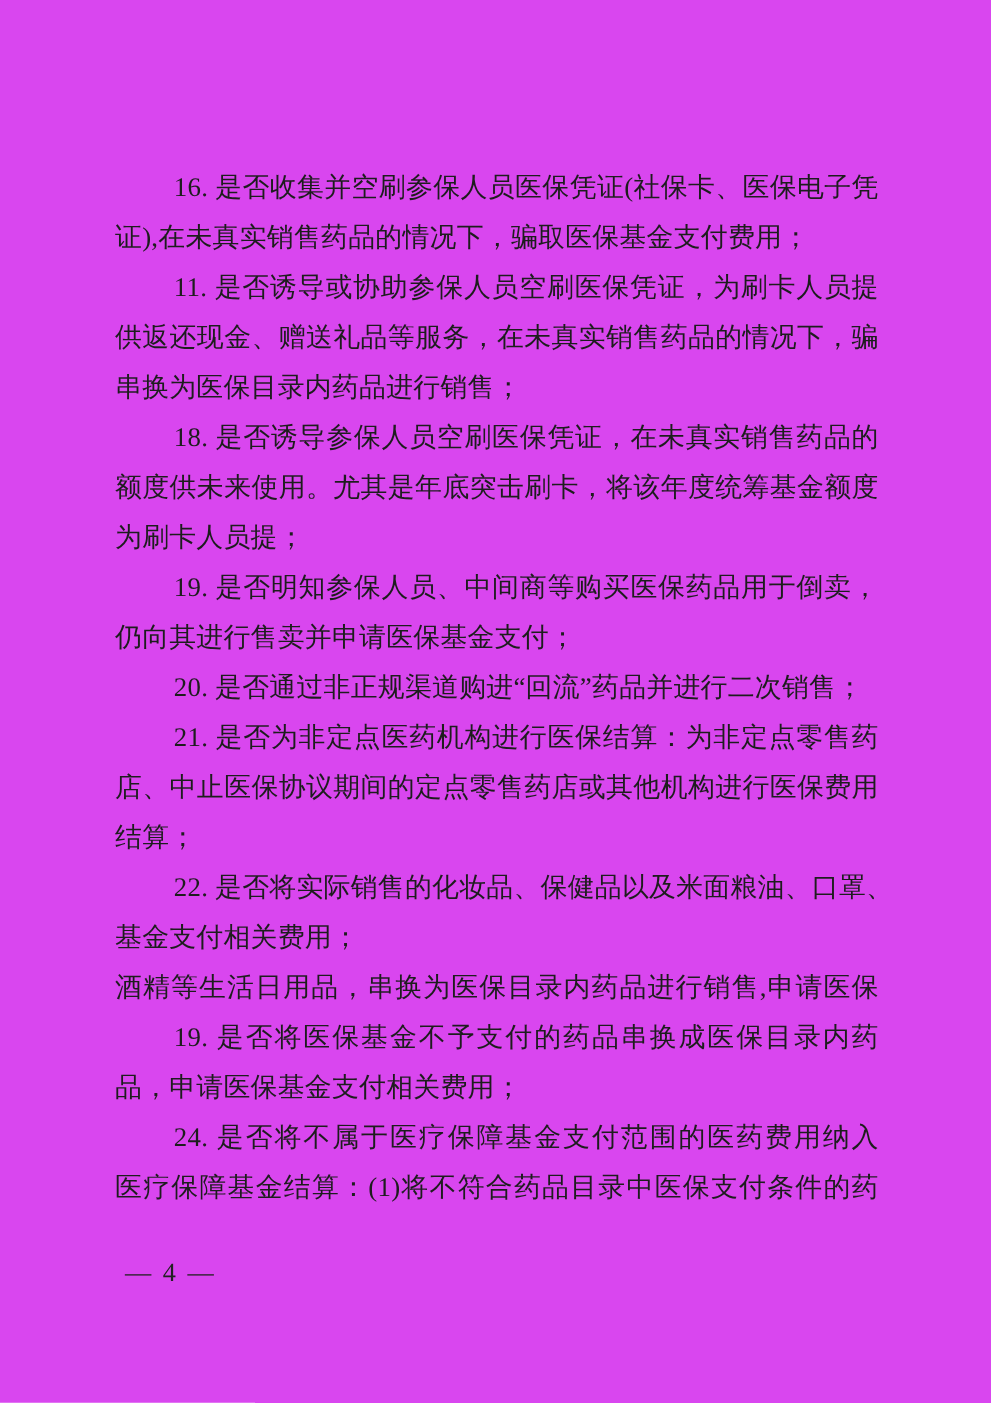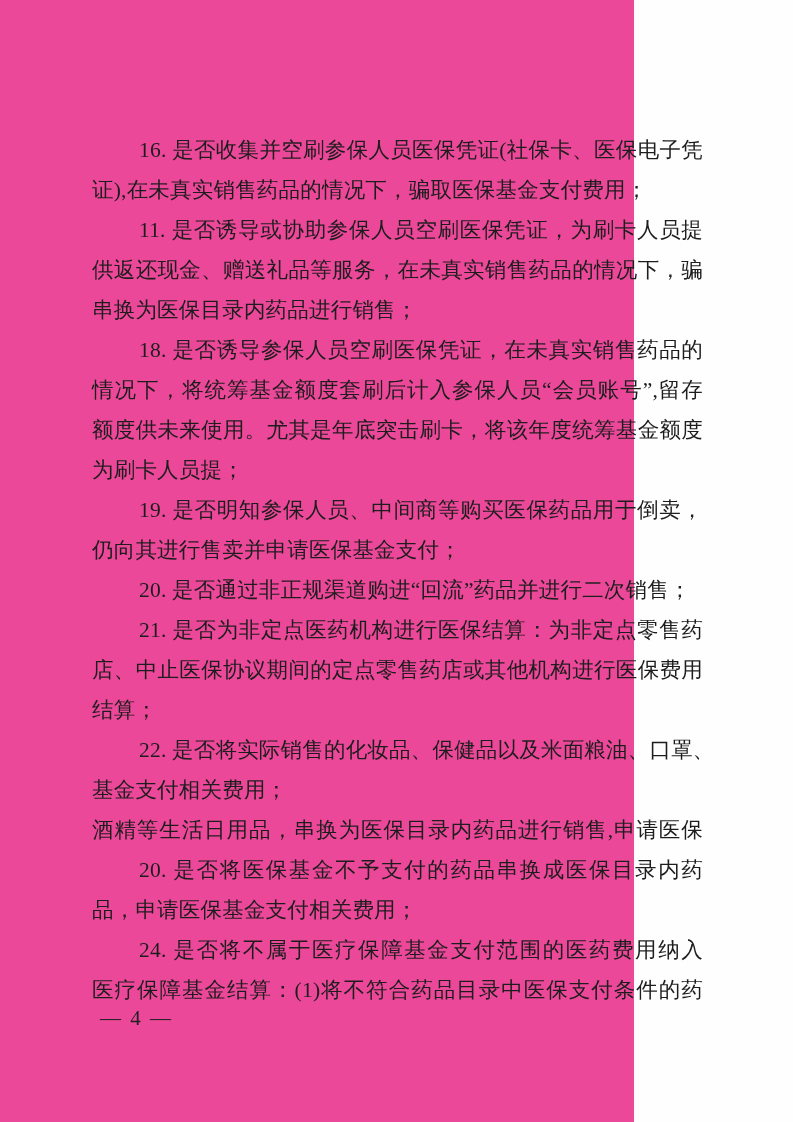--- a/index.html
+++ b/index.html
@@ -12,23 +12,23 @@
     position: relative;
     background: #fefefe;
     font-family: "Liberation Serif", "DejaVu Serif", serif;
     color: #1d1d1d;
     overflow: hidden;
   }
   .page {
     position: absolute;
     left: 0;
     top: 0;
-    width: 634px;
+    width: 793px;
     height: 1122px;
-    background: #ec4899;
+    background: #d946ef;
   }
   .content {
     position: absolute;
     left: 92px;
     top: 130px;
     width: 611px;
   }
   .para {
     margin: 0;
     padding: 0;
@@ -69,21 +69,20 @@
         <div class="line start">16. 是否收集并空刷参保人员医保凭证(社保卡、医保电子凭</div>
         <div class="line end">证),在未真实销售药品的情况下，骗取医保基金支付费用；</div>
       </div>
       <div class="para">
         <div class="line start">11. 是否诱导或协助参保人员空刷医保凭证，为刷卡人员提</div>
         <div class="line">供返还现金、赠送礼品等服务，在未真实销售药品的情况下，骗</div>
         <div class="line end">串换为医保目录内药品进行销售；</div>
       </div>
       <div class="para">
         <div class="line start">18. 是否诱导参保人员空刷医保凭证，在未真实销售药品的</div>
-        <div class="line">情况下，将统筹基金额度套刷后计入参保人员“会员账号”,留存</div>
         <div class="line">额度供未来使用。尤其是年底突击刷卡，将该年度统筹基金额度</div>
         <div class="line end">为刷卡人员提；</div>
       </div>
       <div class="para">
         <div class="line start">19. 是否明知参保人员、中间商等购买医保药品用于倒卖，</div>
         <div class="line end">仍向其进行售卖并申请医保基金支付；</div>
       </div>
       <div class="para">
         <div class="line start end">20. 是否通过非正规渠道购进“回流”药品并进行二次销售；</div>
       </div>
@@ -91,21 +90,21 @@
         <div class="line start">21. 是否为非定点医药机构进行医保结算：为非定点零售药</div>
         <div class="line">店、中止医保协议期间的定点零售药店或其他机构进行医保费用</div>
         <div class="line end">结算；</div>
       </div>
       <div class="para">
         <div class="line start">22. 是否将实际销售的化妆品、保健品以及米面粮油、口罩、</div>
         <div class="line end">基金支付相关费用；</div>
         <div class="line">酒精等生活日用品，串换为医保目录内药品进行销售,申请医保</div>
       </div>
       <div class="para">
-        <div class="line start">20. 是否将医保基金不予支付的药品串换成医保目录内药</div>
+        <div class="line start">19. 是否将医保基金不予支付的药品串换成医保目录内药</div>
         <div class="line end">品，申请医保基金支付相关费用；</div>
       </div>
       <div class="para">
         <div class="line start">24. 是否将不属于医疗保障基金支付范围的医药费用纳入</div>
         <div class="line">医疗保障基金结算：(1)将不符合药品目录中医保支付条件的药</div>
       </div>
     </div>
   <div class="footer">— 4 —</div>
 </div>
 

